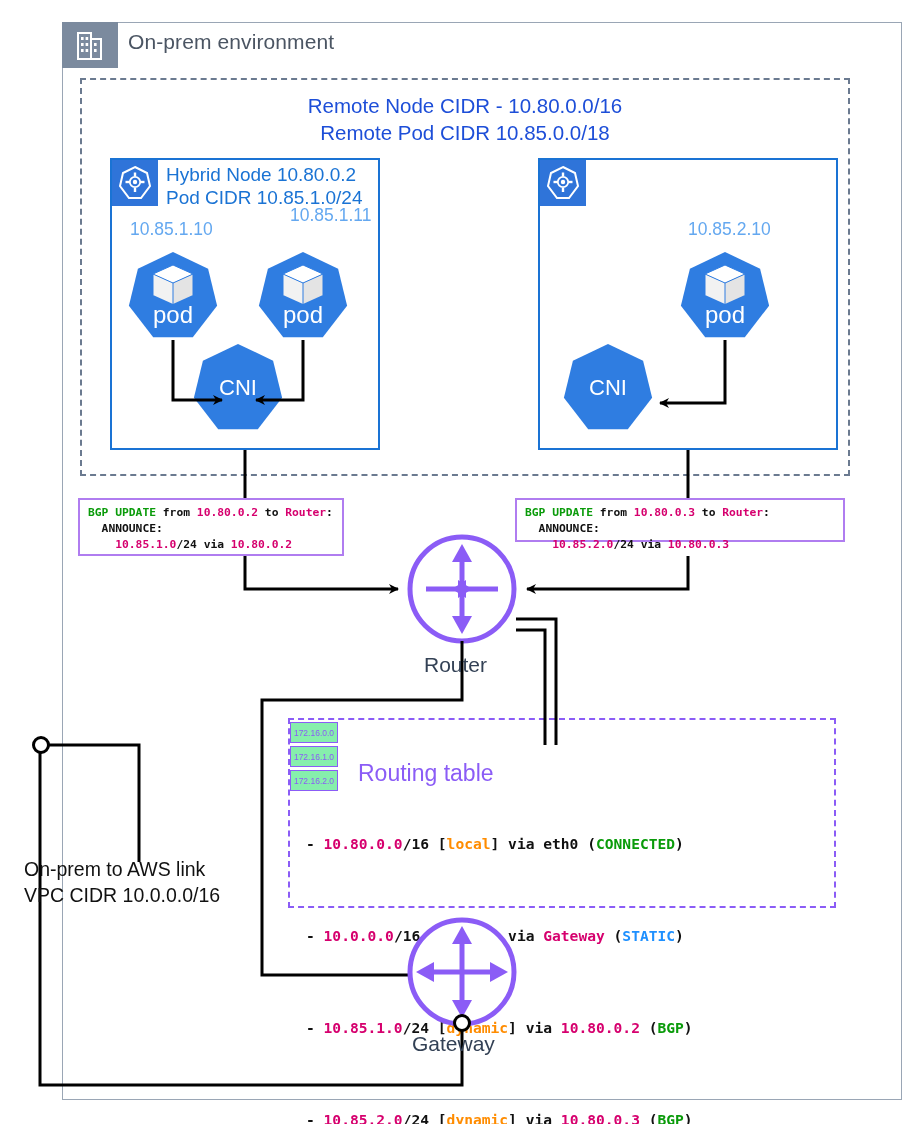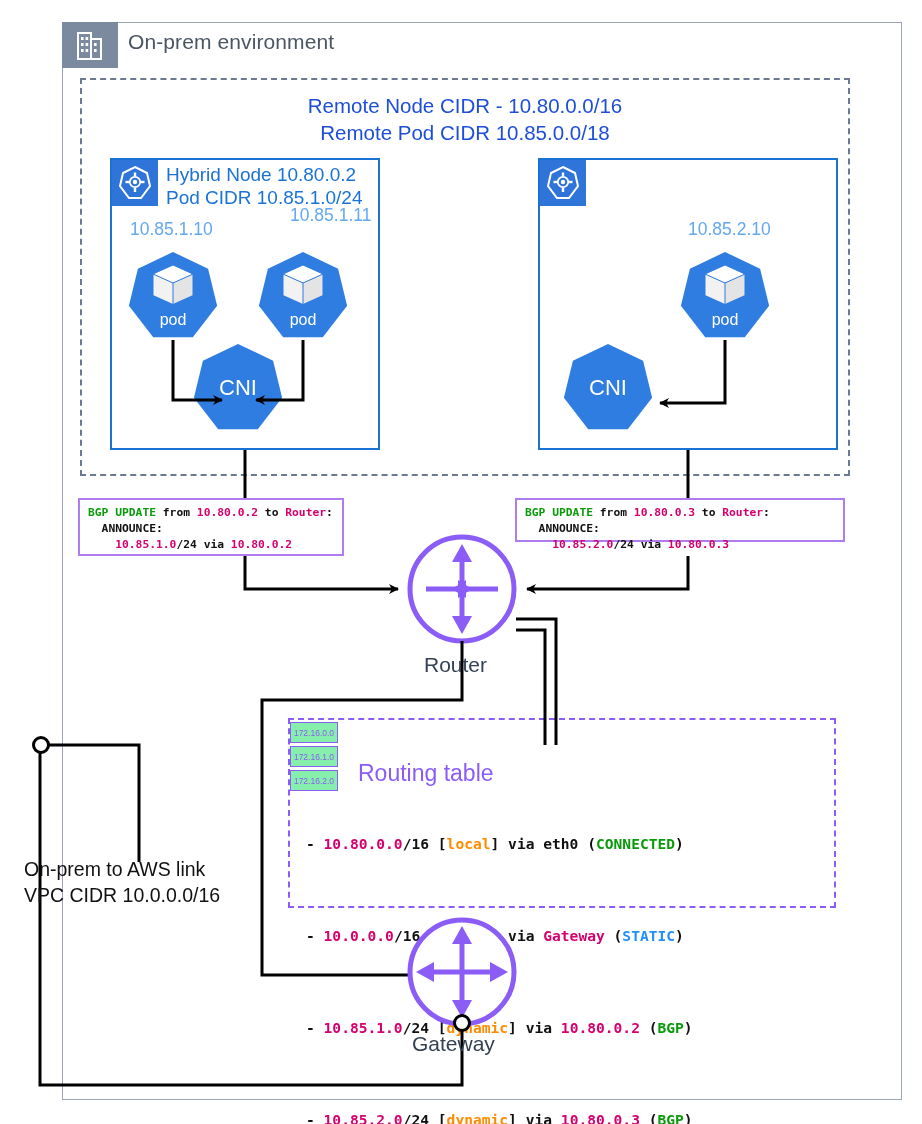--- a/index.html
+++ b/index.html
@@ -53,21 +53,21 @@
     font-size:17.5px;color:#64a8f0;white-space:nowrap;
   }
 
   .hept{ position:absolute; }
   .hept-shape{
     position:absolute;inset:0;background:#2f7de1;
     clip-path:polygon(50% 0%,89% 19%,99% 61%,72% 97%,28% 97%,1% 61%,11% 19%);
   }
   .pod-label{
     position:absolute;left:0;right:0;bottom:12%;
-    text-align:center;color:#fff;font-size:16px;
+    text-align:center;color:#fff;font-size:24px;
   }
   .cni-label{
     position:absolute;left:0;right:0;top:50%;transform:translateY(-50%);
     text-align:center;color:#fff;font-size:22px;
   }
 
   
   .bgp-box{
     border:2px solid #b07df0;box-sizing:border-box;background:#fff;
     font-family:"DejaVu Sans Mono","Liberation Mono",monospace;

